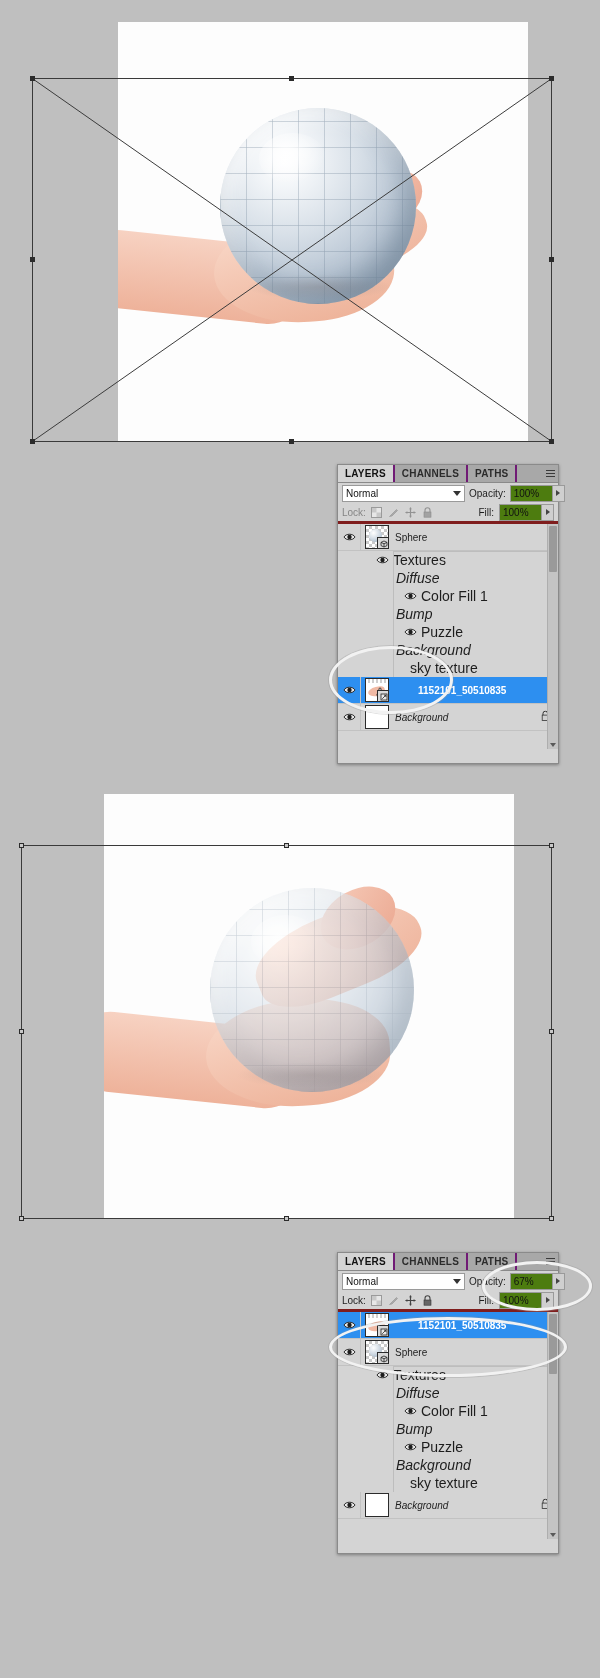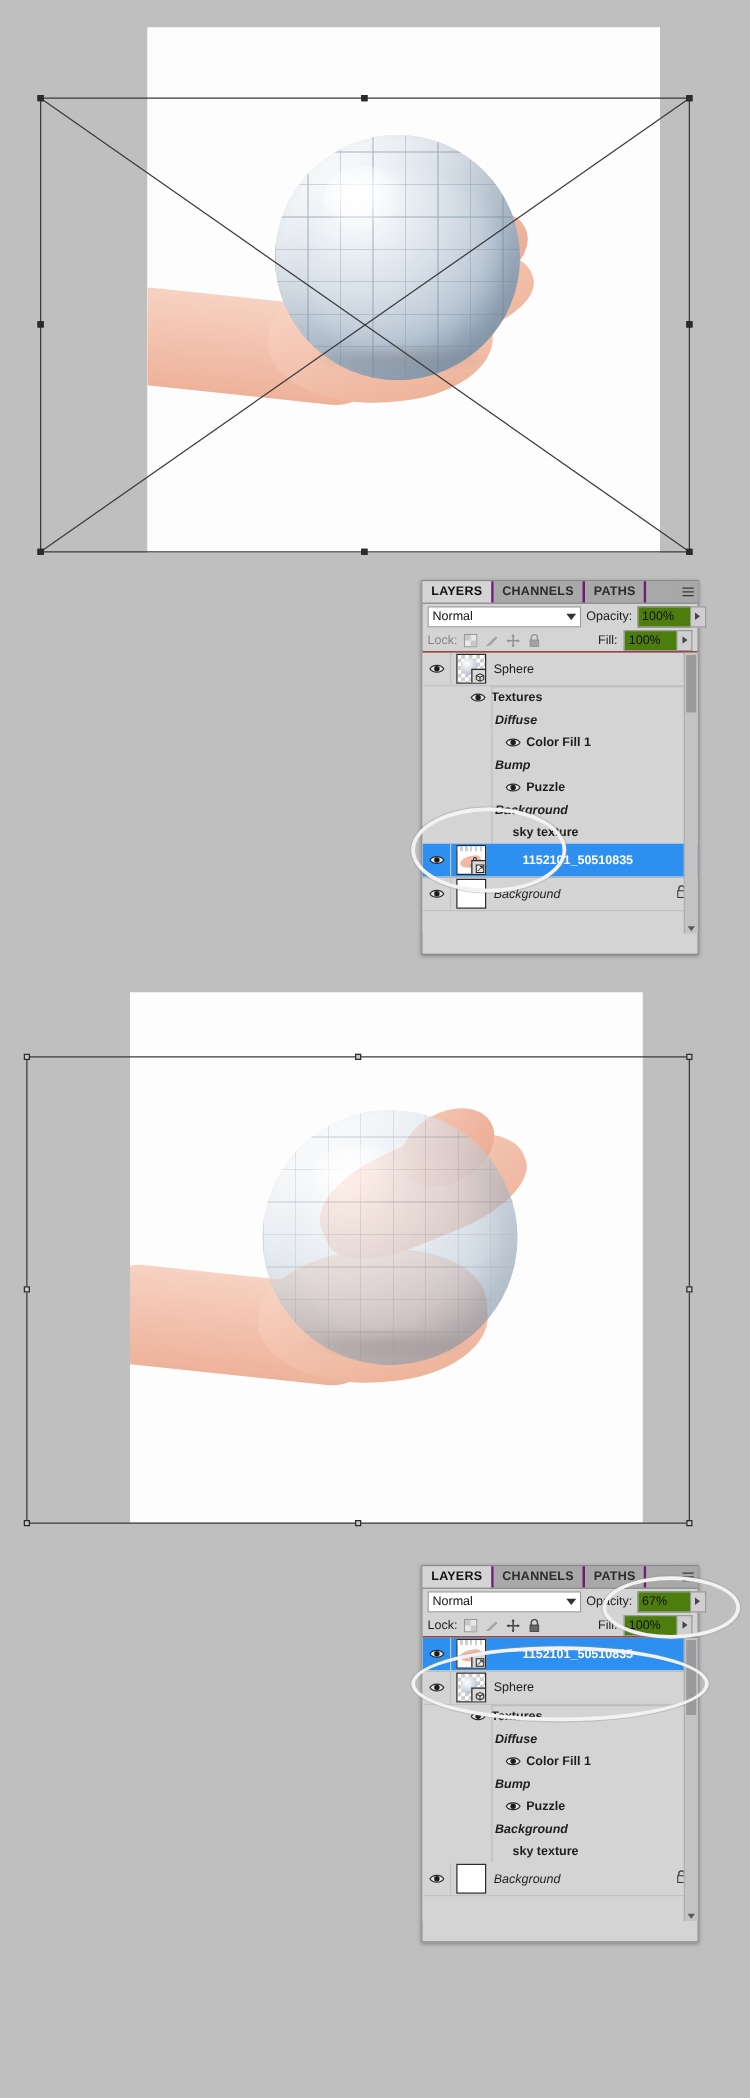--- a/index.html
+++ b/index.html
@@ -91,21 +91,21 @@
   .stepper{width:11px;height:15px;background:#cfcfcf;border:1px solid #9a9a9a;border-left:none;
     display:flex;align-items:center;justify-content:center;}
   .stepper .tri{width:0;height:0;border-top:3px solid transparent;border-bottom:3px solid transparent;border-left:4px solid #444;}
   .grp{display:flex;align-items:center;}
 
   .lockrow{display:flex;align-items:center;height:18px;padding:0 4px;gap:5px;}
   .lockicons{display:flex;align-items:center;gap:6px;}
   .lock-dim{opacity:.45;}
 
   
-  .list{background:#d4d4d4;border-top:1px solid #7f1d1d;position:relative;overflow:hidden;}
+  .list{background:#d4d4d4;border-top:3px solid #7f1d1d;position:relative;overflow:hidden;}
   .layer{display:flex;align-items:center;height:26px;border-bottom:1px solid #c2c2c2;position:relative;}
   .layer.sel{background:#2d8ff0;}
   .layer.sel .name{color:#fff;font-weight:bold;margin-left:29px;}
   .eyecell{width:22px;display:flex;align-items:center;justify-content:center;flex:0 0 22px;border-right:1px solid #c2c2c2;height:100%;}
   .thumb{
     width:22px;height:22px;margin-left:4px;border:1px solid #2b2b2b;background:#fff;
     position:relative;overflow:hidden;flex:0 0 22px;
   }
   .thumb.checker{
     background-image:
@@ -117,21 +117,21 @@
     background:radial-gradient(circle at 35% 30%,#fff,#cfd9e3 50%,#93a6b8);}
   .thumb .thand{position:absolute;left:2px;top:8px;width:17px;height:9px;background:#f0b9a4;
     border-radius:60% 40% 40% 60%;transform:rotate(-12deg);}
   .badge3d{
     position:absolute;right:-2px;bottom:-2px;width:11px;height:11px;background:#d9d9d9;
     border:1px solid #2b2b2b;display:flex;align-items:center;justify-content:center;
     font-size:7px;line-height:1;color:#222;
   }
   .name{font-size:10px;color:#1d1d1d;margin-left:6px;white-space:nowrap;}
   .sub{display:flex;align-items:center;height:18px;padding-left:0;position:relative;}
-  .sub .name{font-size:10px;font-weight:bold;}
+  .sub .name{font-size:14px;}
   .ital{font-style:italic;}
   .rule{position:absolute;left:56px;right:6px;top:0;height:1px;background:#bdbdbd;}
   .treeline{position:absolute;left:55px;top:0;bottom:0;width:1px;background:#bdbdbd;}
   .lockglyph{position:absolute;right:8px;top:50%;transform:translateY(-50%);}
   .scrollbar{position:absolute;right:0;top:0;bottom:0;width:10px;background:#c4c4c4;border-left:1px solid #aeaeae;}
   .scrollbar .thumbbar{position:absolute;left:1px;right:1px;top:2px;height:46px;background:#9a9a9a;border-radius:1px;}
   .scrollbar .arrow{position:absolute;left:2px;width:0;height:0;border-left:3px solid transparent;border-right:3px solid transparent;}
   .scrollbar .up{top:2px;border-bottom:4px solid #5a5a5a;}
   .scrollbar .down{bottom:2px;border-top:4px solid #5a5a5a;}
 

